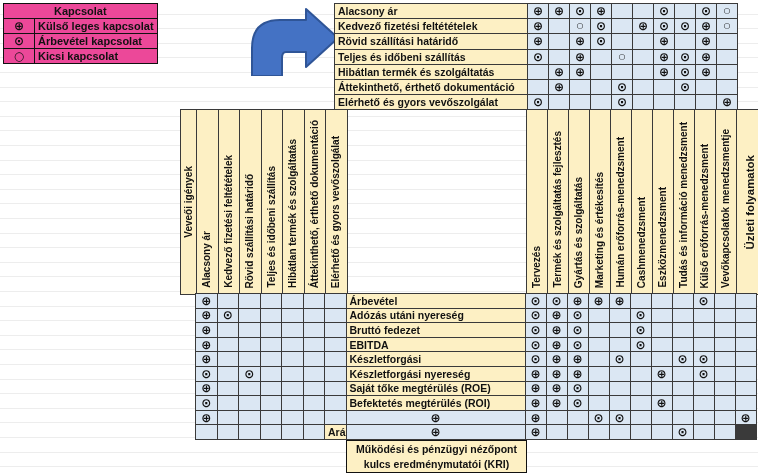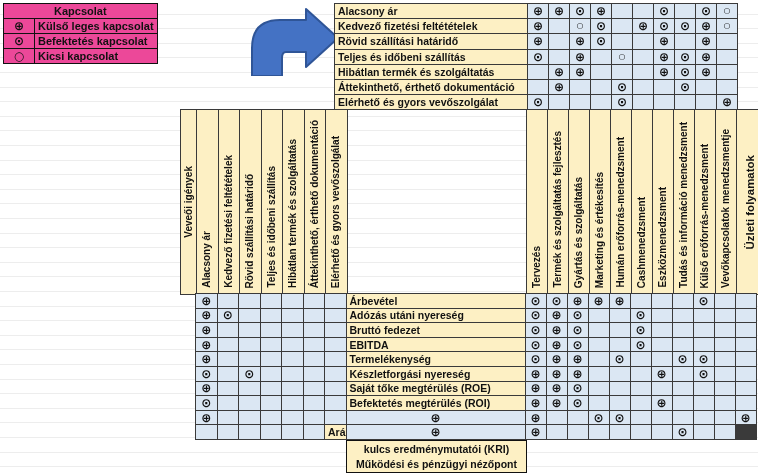--- a/index.html
+++ b/index.html
@@ -52,21 +52,21 @@
         <th colspan="2">Kapcsolat</th>
       </tr>
   </thead>
   <tbody id="legend-body">
       <tr>
         <td class="lsym"><span class="sym">⊕</span></td>
         <td class="llab">Külső leges kapcsolat</td>
       </tr>
       <tr>
         <td class="lsym"><span class="sym">⊙</span></td>
-        <td class="llab">Befektetés kapcsolat</td>
+        <td class="llab">Árbevétel kapcsolat</td>
       </tr>
       <tr>
         <td class="lsym"><span class="sym">○</span></td>
         <td class="llab">Kicsi kapcsolat</td>
       </tr>
     </tbody>
 </table>
 
 <svg class="arrow" width="100" height="70" viewBox="0 0 100 70">
   <path d="M10,70 L10,42 Q10,14 38,14 L64,14 L64,3 L96,32 L64,61 L64,46 L44,46 Q40,46 40,52 L40,70 Z" fill="#4472c4" stroke="#2f5597" stroke-width="2" stroke-linejoin="round"></path>
@@ -414,21 +414,21 @@
     <div class="dcell"></div>
     <div class="dcell">
       <span class="sym">⊕</span>
     </div>
     <div class="dcell"></div>
     <div class="dcell"></div>
     <div class="dcell"></div>
     <div class="dcell"></div>
     <div class="dcell"></div>
     <div class="dcell"></div>
-    <div class="rowlab">Termelékenység</div>
+    <div class="rowlab">Készletforgási</div>
     <div class="dcell">
       <span class="sym">⊙</span>
     </div>
     <div class="dcell">
       <span class="sym">⊕</span>
     </div>
     <div class="dcell">
       <span class="sym">⊕</span>
     </div>
     <div class="dcell"></div>
@@ -585,15 +585,15 @@
     <div class="dcell"></div>
     <div class="dcell"></div>
     <div class="dcell">
       <span class="sym">⊙</span>
     </div>
     <div class="dcell"></div>
     <div class="dcell"></div>
   </div>
 
 <div class="caption">
+  <div>Működési és pénzügyi  nézőpont</div>
   <div>kulcs eredménymutatói (KRI)</div>
-  <div>Működési és pénzügyi  nézőpont</div>
 </div>
 
 </body></html>

